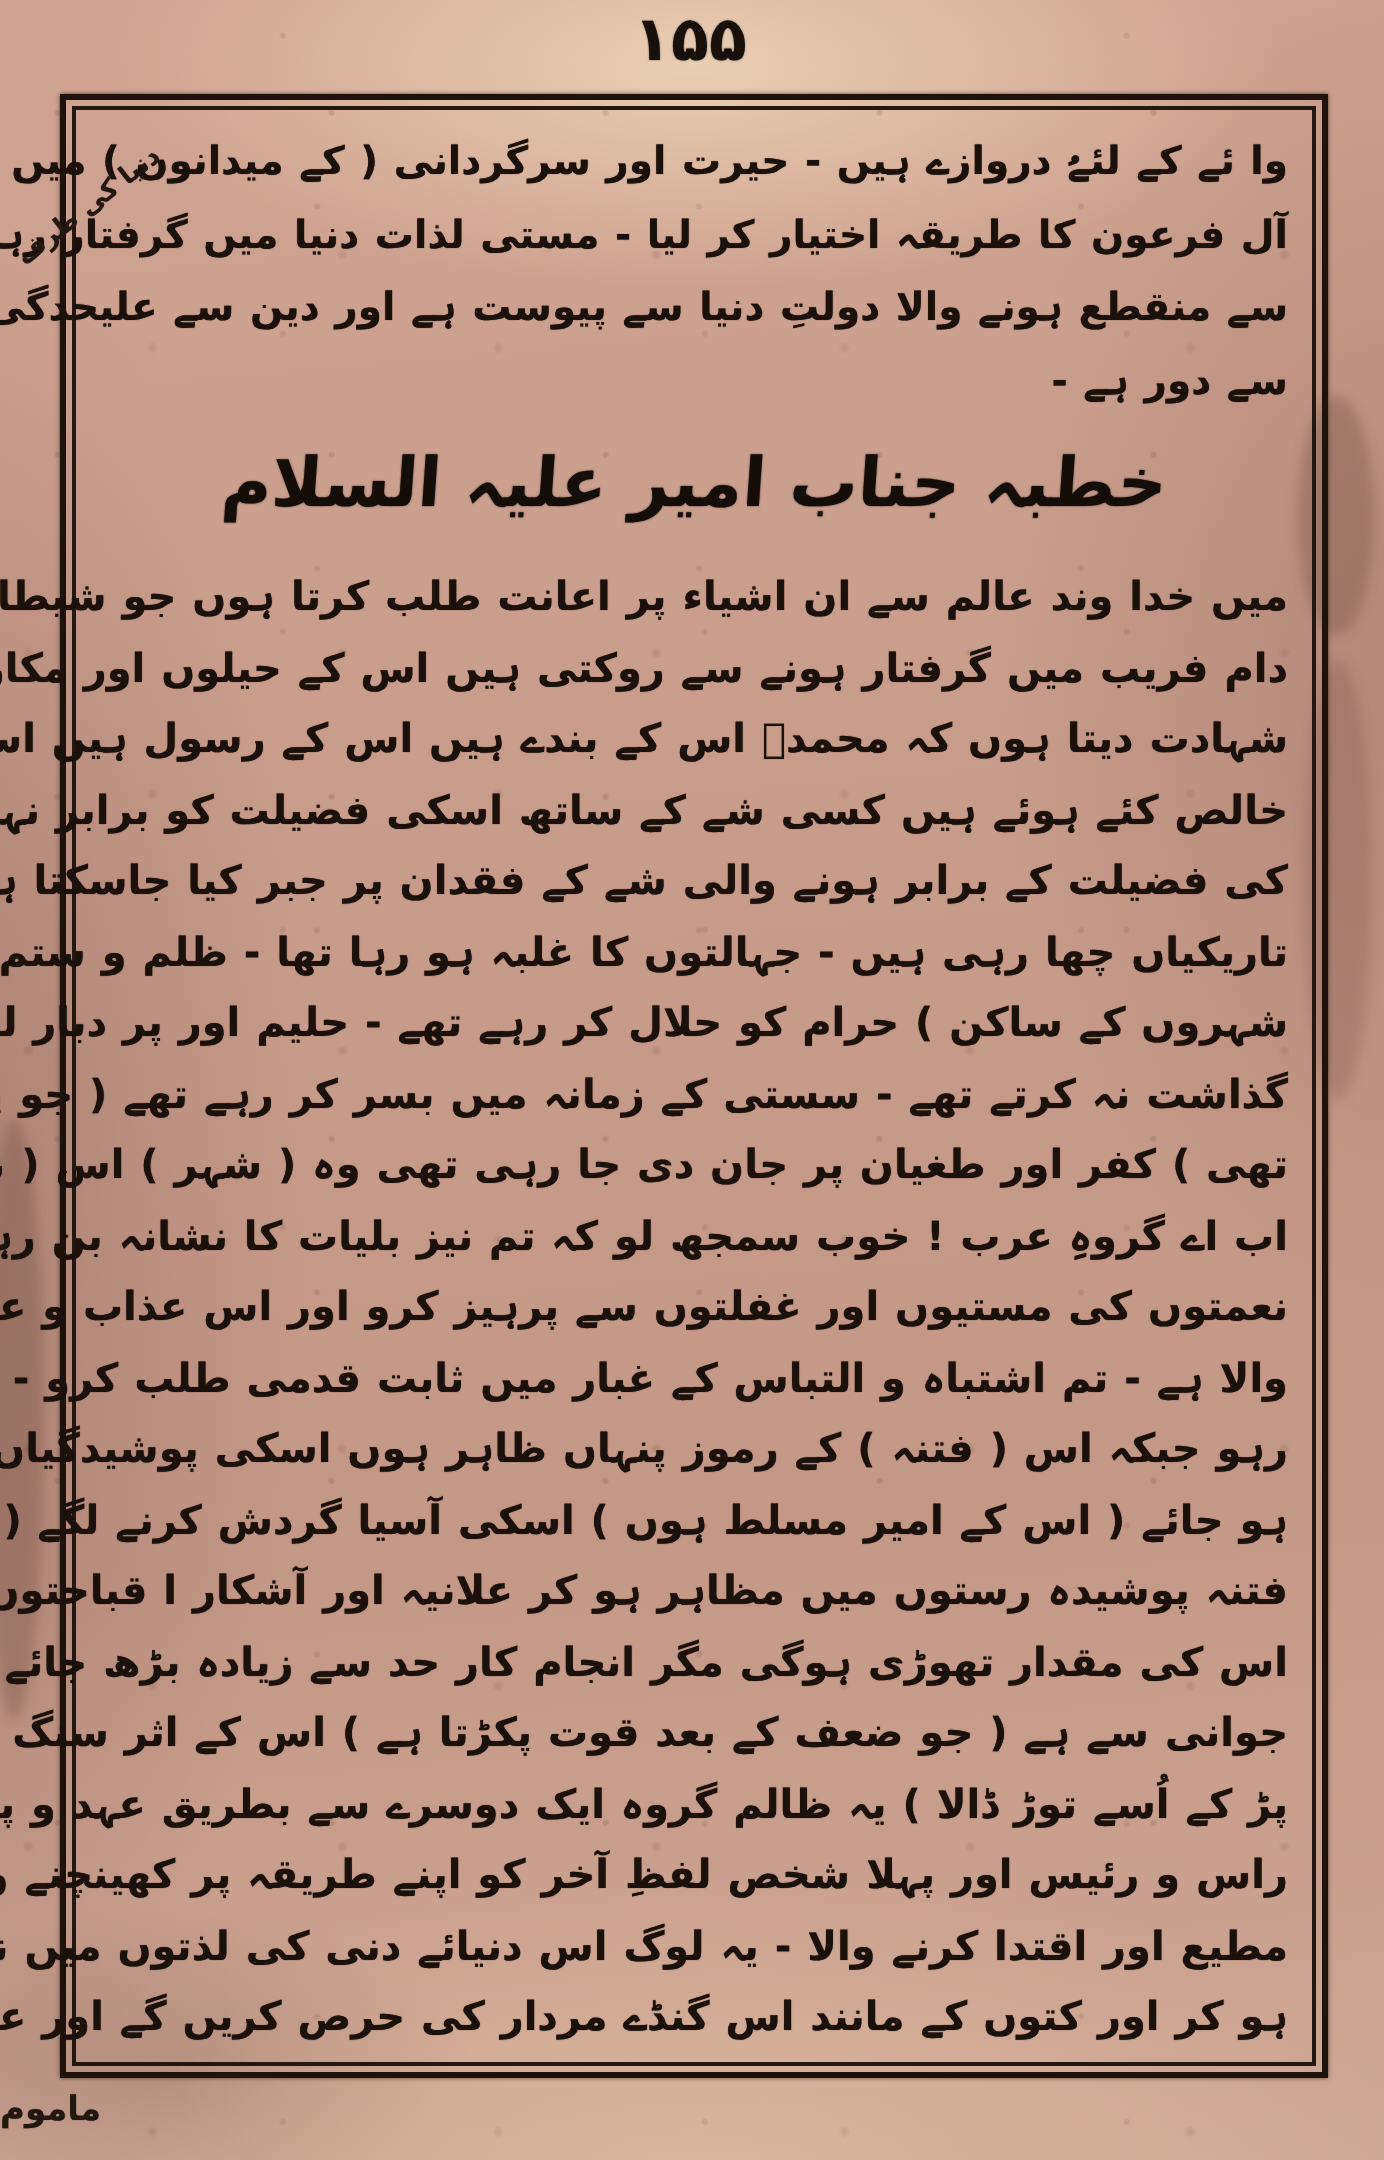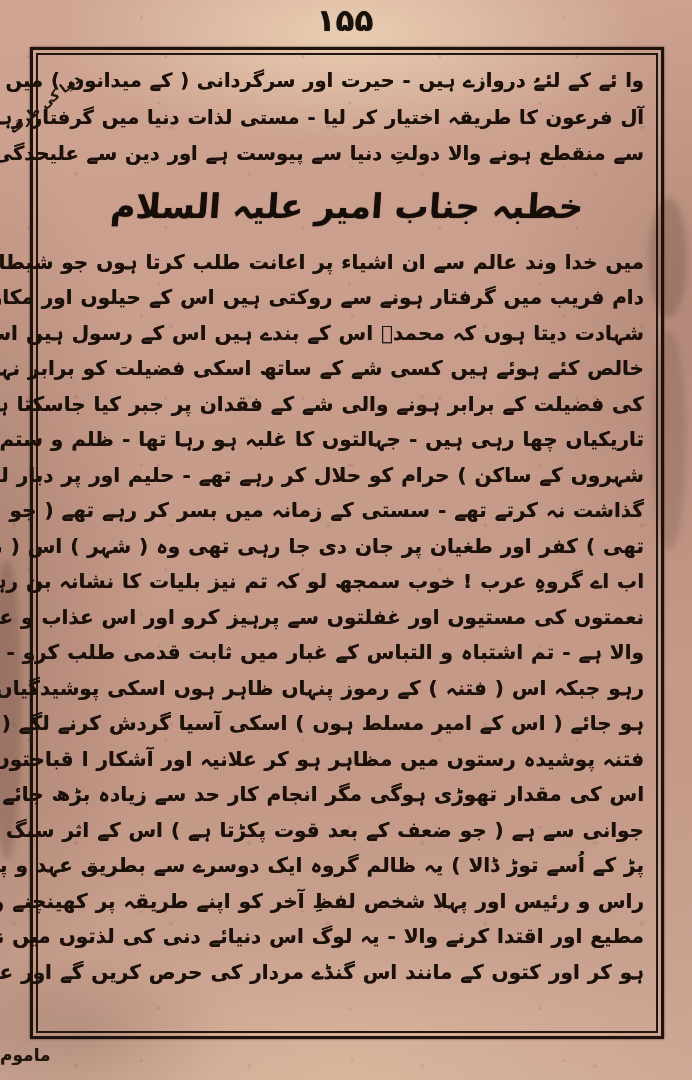--- a/index.html
+++ b/index.html
@@ -87,20 +87,21 @@
 <div class="page-number">۱۵۵</div>
 
 <div class="frame">
   <div class="frame-inner">
     <div class="content">
 
       <div class="intro">
         <div class="line">وا ئے کے لئےُ دروازے ہیں - حیرت اور سرگردانی ( کے میدانوں ) میں ان کی آمد و رفت ہے</div>
         <div class="line">آل فرعون کا طریقہ اختیار کر لیا - مستی لذات دنیا میں گرفتار رہو کر عذاب خدا سے غافل ہیں ، دنیا کی طرف</div>
         <div class="line">سے منقطع ہونے والا دولتِ دنیا سے پیوست ہے اور دین سے علیحدگی اختیار کرنے والے دینا</div>
+        <div class="line short">سے دور ہے -</div>
       </div>
 
       <div class="heading">خطبہ جناب امیر علیہ السلام</div>
 
       <div class="body">
         <div class="line">میں خدا وند عالم سے ان اشیاء پر اعانت طلب کرتا ہوں جو شیطان کی دور کرنے والی ہیں ہر کے</div>
         <div class="line">دام فریب میں گرفتار ہونے سے روکتی ہیں اس کے حیلوں اور مکاریوں سے بچاتی ہیں اور میں</div>
         <div class="line">شہادت دیتا ہوں کہ محمدؐ اس کے بندے ہیں اس کے رسول ہیں اس کے برگزیدہ ہیں اس کے</div>
         <div class="line">خالص کئے ہوئے ہیں کسی شے کے ساتھ اسکی فضیلت کو برابر نہیں کیا جاسکتا - اور نہ کسی شخص پر اس</div>
         <div class="line">کی فضیلت کے برابر ہونے والی شے کے فقدان پر جبر کیا جاسکتا ہے - جن شہروں پر ضلالت کی</div>

